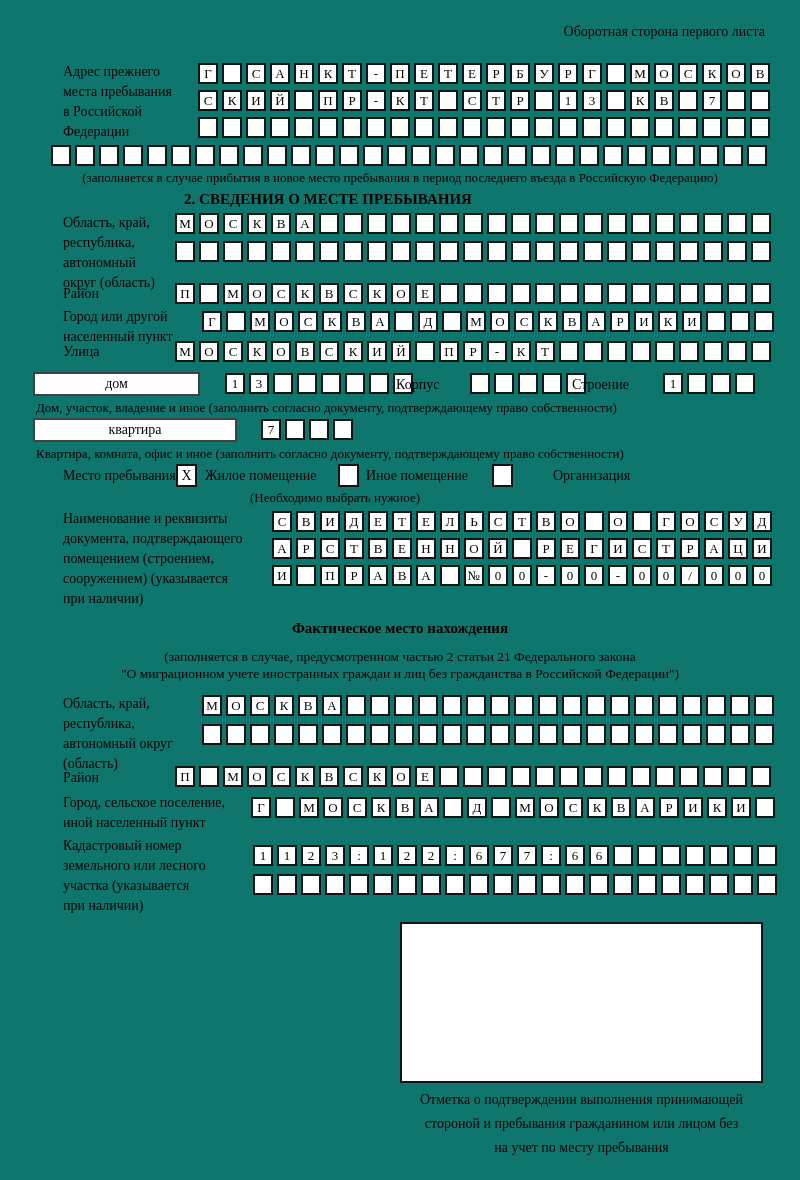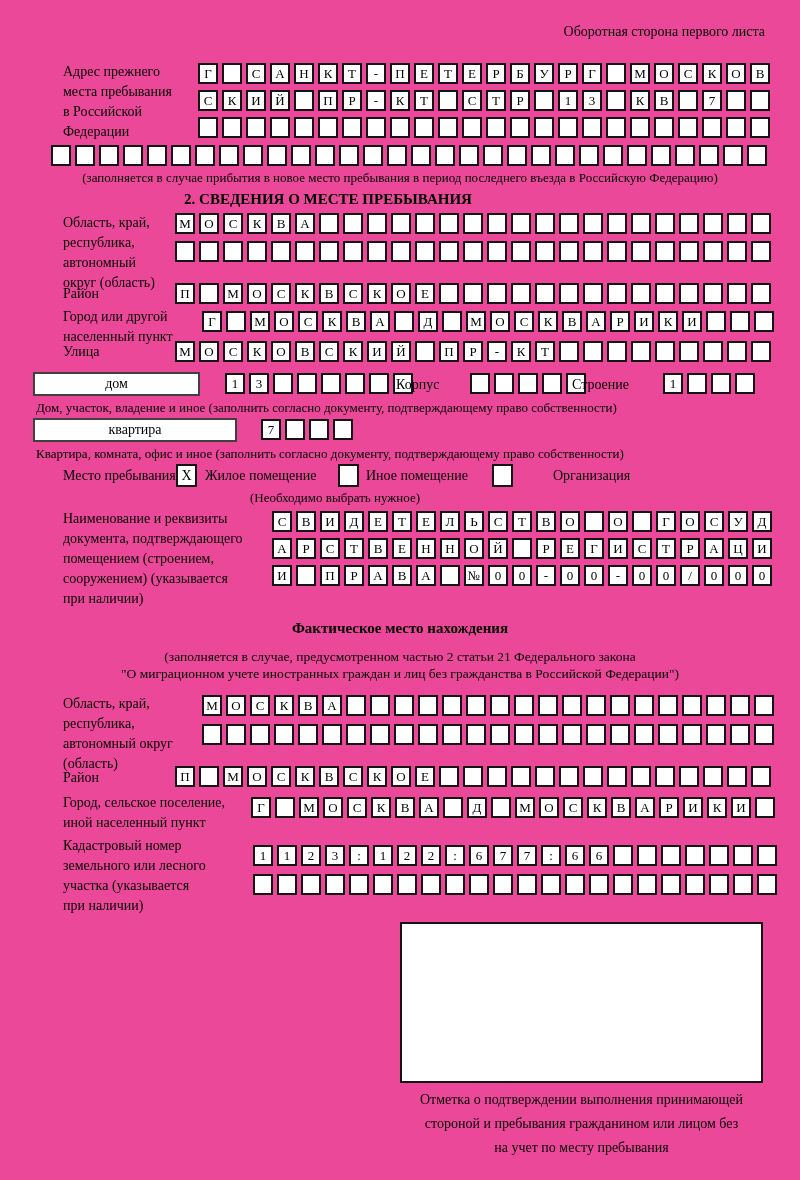--- a/index.html
+++ b/index.html
@@ -1,17 +1,17 @@
 <!DOCTYPE html>
 <html><head>
 <meta charset="utf-8">
 <style>
   html,body{margin:0;padding:0;background:#fff;}
   .page{
-    position:relative;width:800px;height:1180px;background:#ec4899;
+    position:relative;width:800px;height:1180px;background:#0f766e;
     font-family:"Liberation Serif","DejaVu Serif",serif;color:#000;
     overflow:hidden;
   }
   .abs{position:absolute;}
   .lbl{font-size:14px;line-height:20px;}
   .row{position:absolute;white-space:nowrap;padding-left:18px;}
   .cell{
     display:inline-flex;width:20px;height:21px;box-sizing:border-box;
     border:2px solid #141414;margin-right:4px;
     align-items:center;justify-content:center;

